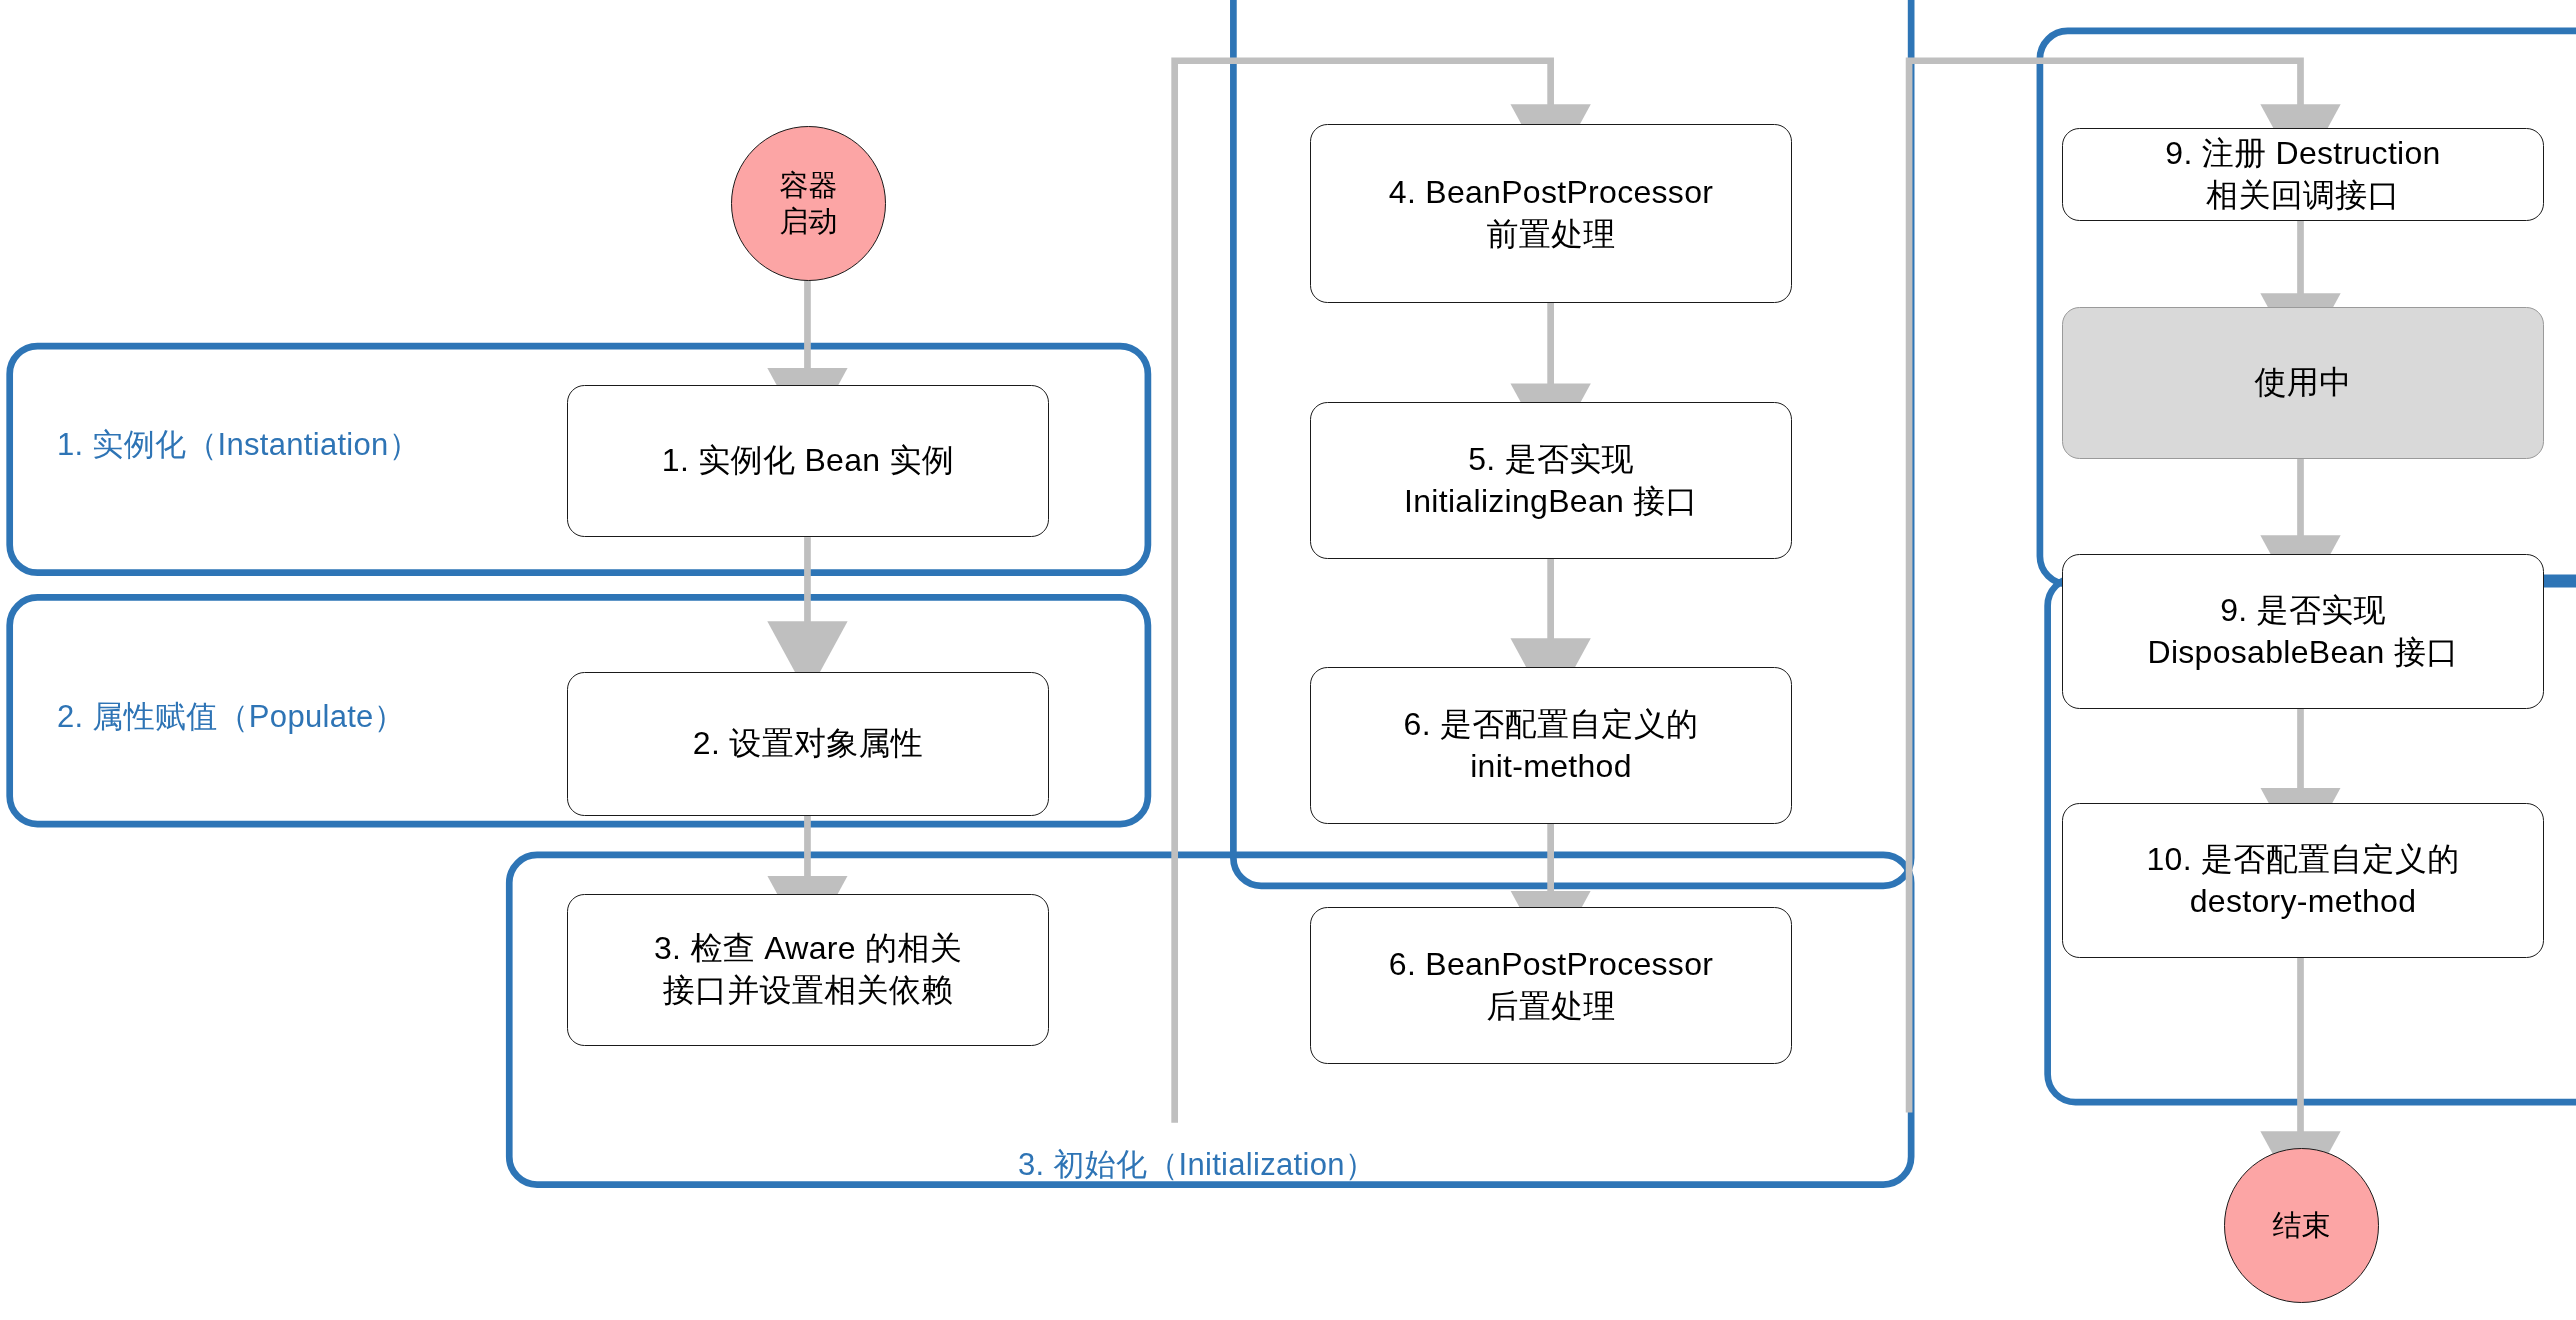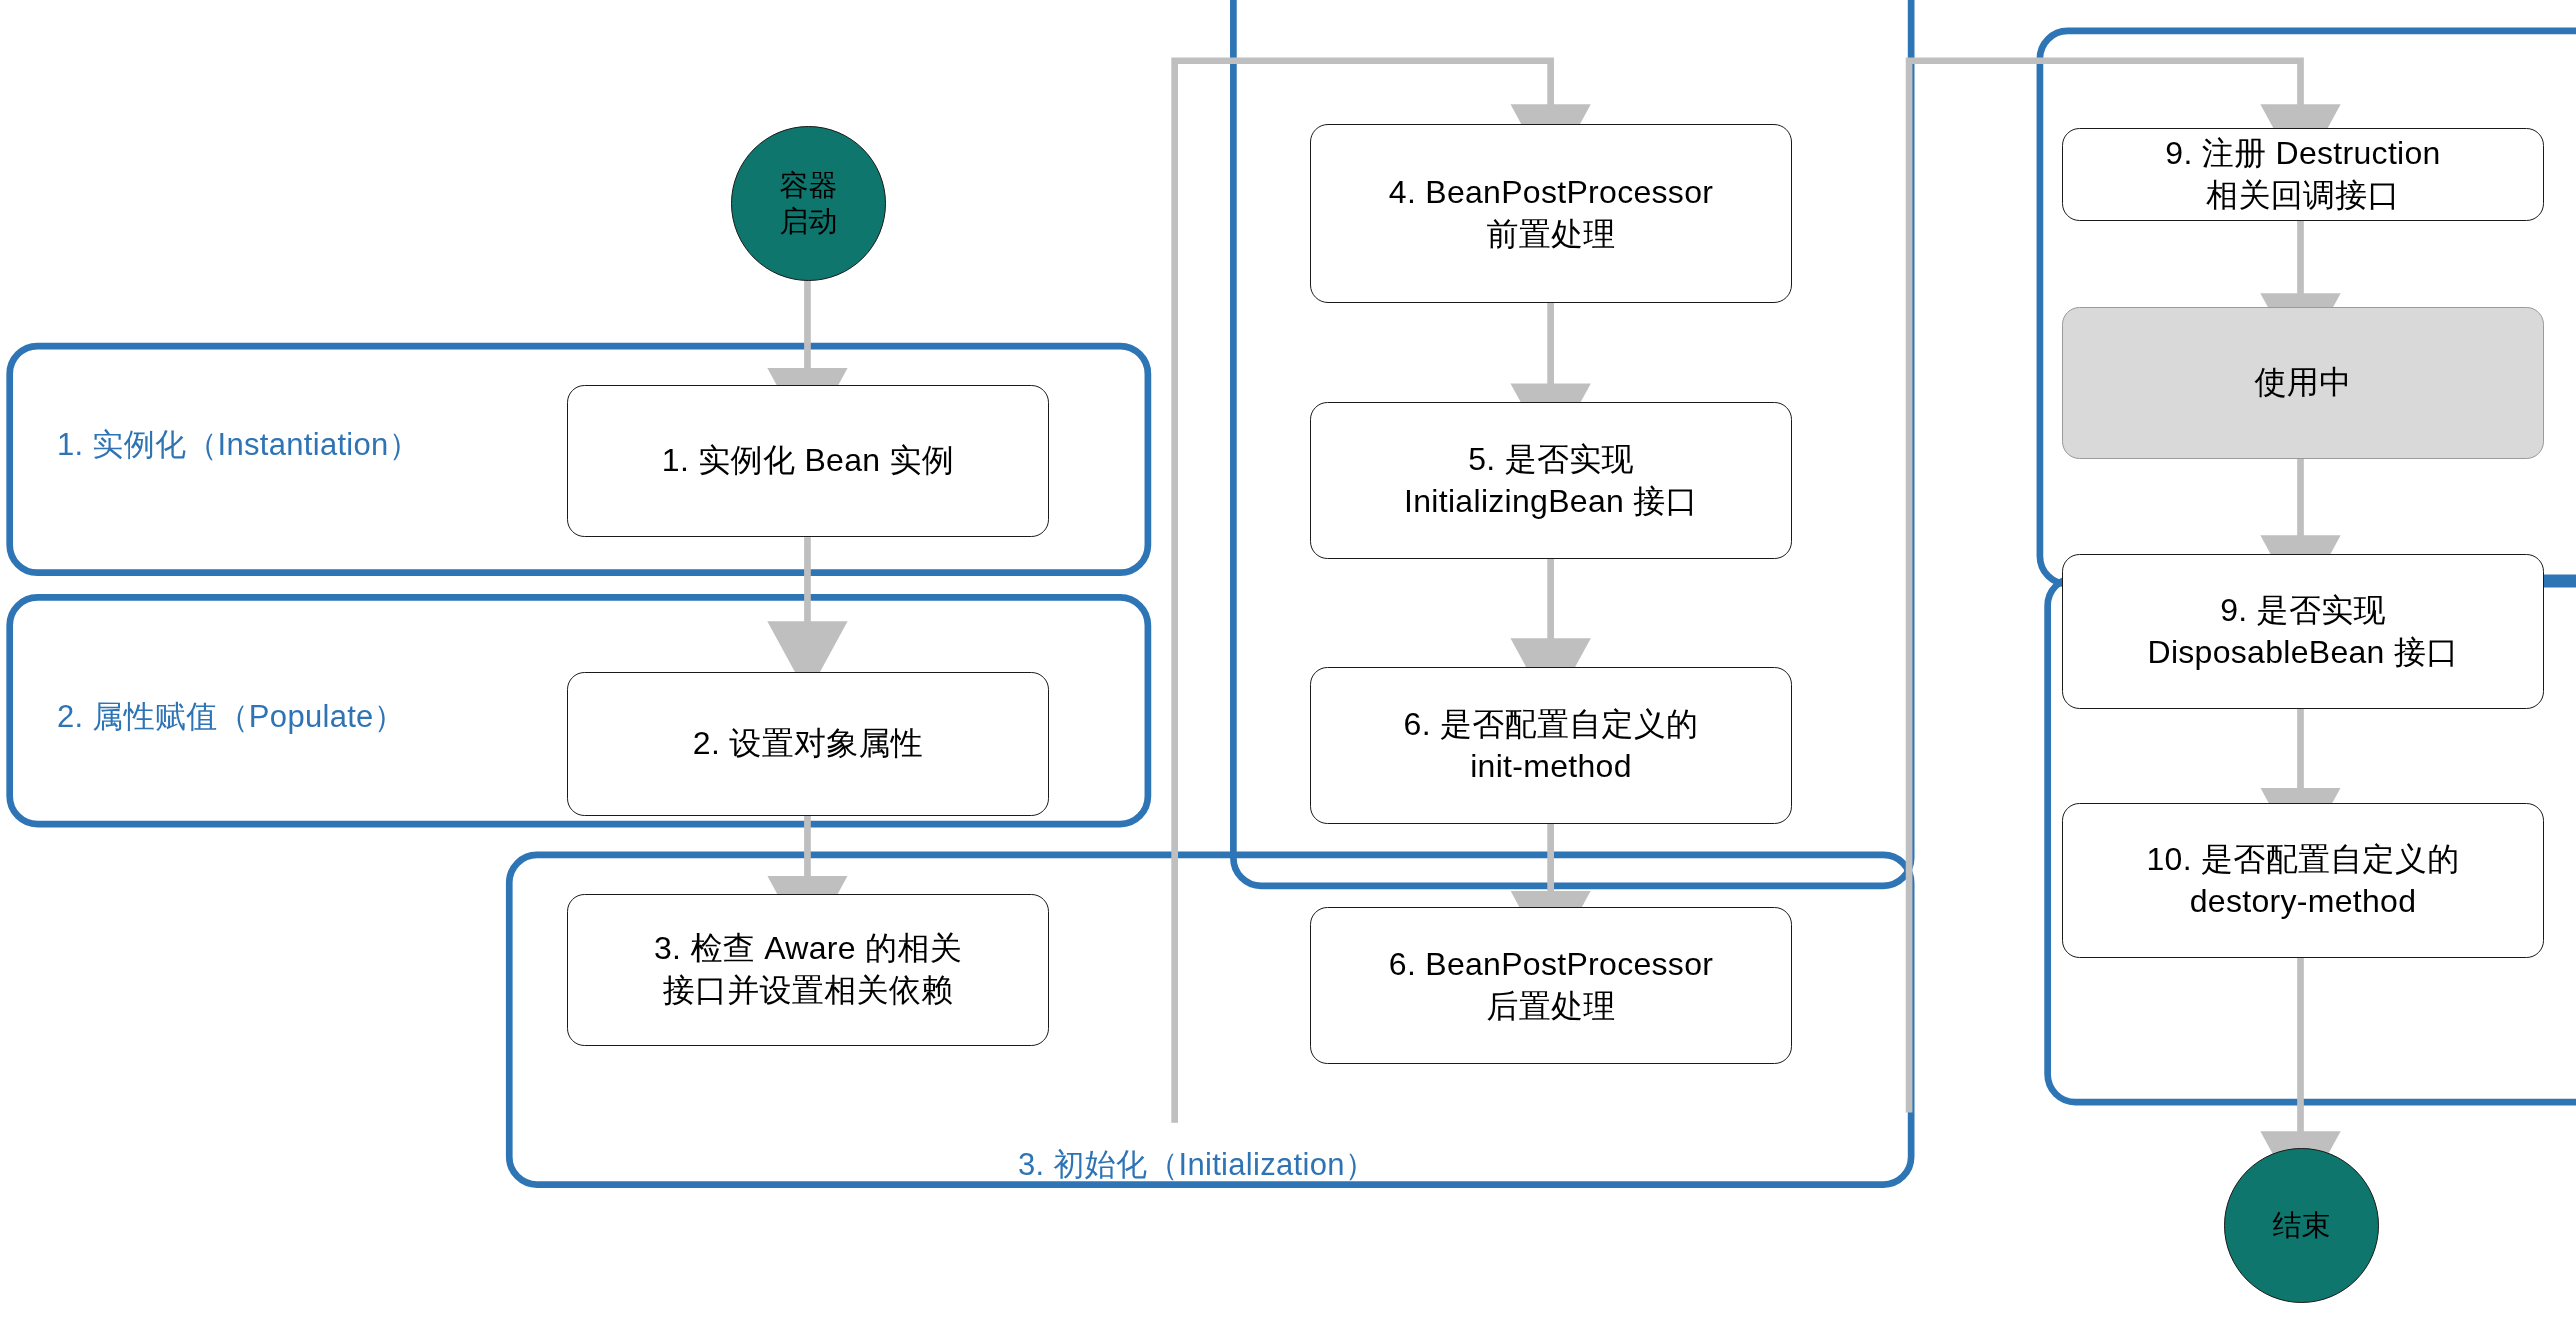--- a/index.html
+++ b/index.html
@@ -41,21 +41,21 @@
   }
   .node.filled{
     background:#d9d9d9;
     border-color:#9a9a9a;
   }
   .terminator{
     position:absolute;
     box-sizing:border-box;
     border:1.5px solid #1a1a1a;
     border-radius:50%;
-    background:#0f766e;
+    background:#fca5a5;
     display:flex;
     align-items:center;
     justify-content:center;
     text-align:center;
     color:#000000;
     font-size:29px;
     line-height:1.24;
     white-space:pre-line;
   }
   
@@ -123,21 +123,21 @@
 
   <div class="terminator" style="left:2224px;top:1148px;width:155px;height:155px;">结束</div>
 
   <div class="node" style="left:567px;top:385px;width:482px;height:152px;">1. 实例化 Bean 实例</div>
 
   <div class="node" style="left:567px;top:672px;width:482px;height:144px;">2. 设置对象属性</div>
 
   <div class="node" style="left:567px;top:894px;width:482px;height:152px;">3. 检查 Aware 的相关
 接口并设置相关依赖</div>
 
-  <div class="node" style="left:1310px;top:124px;width:482px;height:179px;border-radius:18px;">4. BeanPostProcessor
+  <div class="node" style="left:1310px;top:124px;width:482px;height:179px;">4. BeanPostProcessor
 前置处理</div>
 
   <div class="node" style="left:1310px;top:402px;width:482px;height:157px;">5. 是否实现
 InitializingBean 接口</div>
 
   <div class="node" style="left:1310px;top:653px;width:482px;height:157px;margin-top:14px;">6. 是否配置自定义的
 init-method</div>
 
   <div class="node" style="left:1310px;top:907px;width:482px;height:157px;">6. BeanPostProcessor
 后置处理</div>

